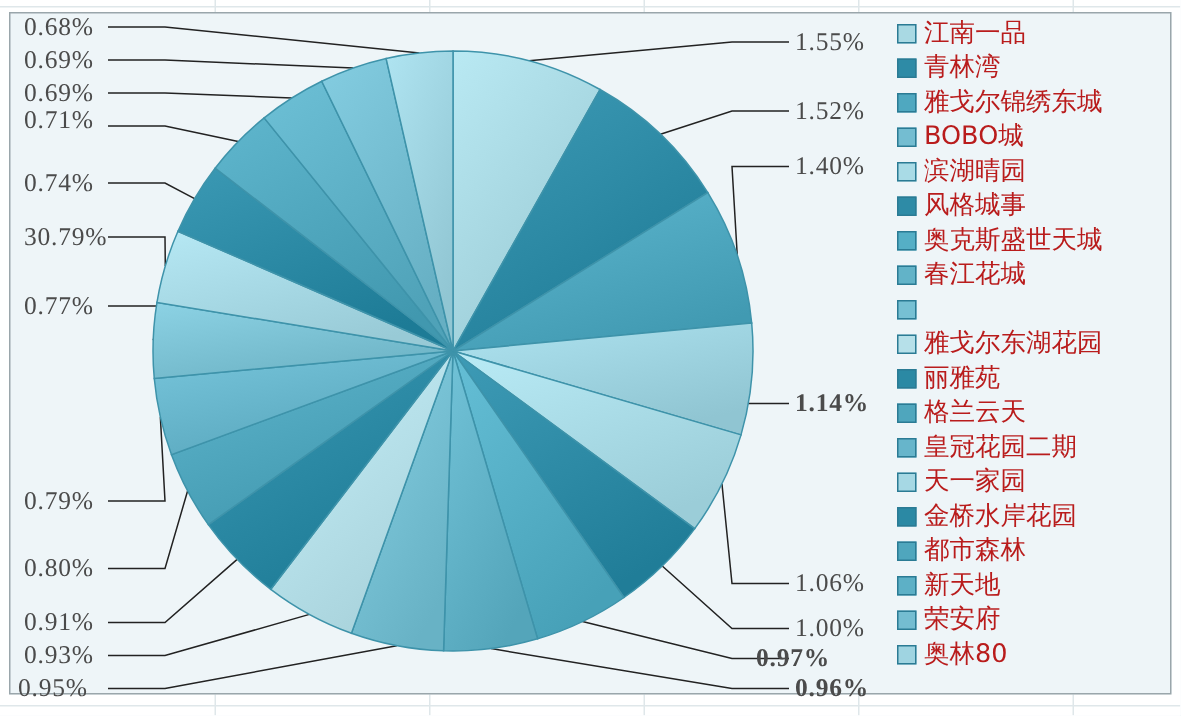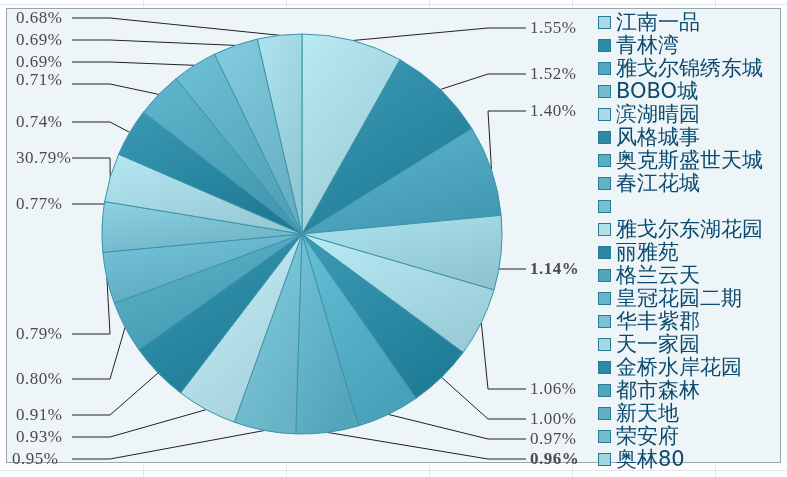--- a/index.html
+++ b/index.html
@@ -67,22 +67,22 @@
   }
   .legend-swatch {
     width: 13px;
     height: 13px;
     flex: 0 0 13px;
     border: 1px solid #2b7b94;
     box-sizing: border-box;
     margin-right: 5px;
   }
   .legend-label {
-    font-size: 21px;
-    color: #0c4a6e;
+    font-size: 17px;
+    color: #b91c1c;
     white-space: nowrap;
     font-family: "DejaVu Sans", "Liberation Sans", sans-serif;
   }
   
   .pct {
     position: absolute;
     font-size: 17px;
     color: #4b4b4b;
     white-space: nowrap;
     letter-spacing: 0.5px;
@@ -237,21 +237,21 @@
       </g>
   </svg>
 
   <div id="callout-layer">
       <div class="pct right" style="left: 530px; top: 18px;">1.55%</div>
       <div class="pct right" style="left: 530px; top: 64px;">1.52%</div>
       <div class="pct right" style="left: 530px; top: 101px;">1.40%</div>
       <div class="pct right" style="left: 530px; top: 259px; font-weight: bold;">1.14%</div>
       <div class="pct right" style="left: 530px; top: 379px;">1.06%</div>
       <div class="pct right" style="left: 530px; top: 409px;">1.00%</div>
-      <div class="pct right" style="left: 530px; top: 429px;">0.97%</div>
+      <div class="pct right" style="left: 504px; top: 429px; font-weight: bold;">0.97%</div>
       <div class="pct right" style="left: 530px; top: 449px; font-weight: bold;">0.96%</div>
       <div class="pct left" style="left: 16px; top: 8px;">0.68%</div>
       <div class="pct left" style="left: 16px; top: 30px;">0.69%</div>
       <div class="pct left" style="left: 16px; top: 52px;">0.69%</div>
       <div class="pct left" style="left: 16px; top: 70px;">0.71%</div>
       <div class="pct left" style="left: 16px; top: 112px;">0.74%</div>
       <div class="pct left" style="left: 16px; top: 148px;">30.79%</div>
       <div class="pct left" style="left: 16px; top: 194px;">0.77%</div>
       <div class="pct left" style="left: 16px; top: 324px;">0.79%</div>
       <div class="pct left" style="left: 16px; top: 369px;">0.80%</div>
@@ -306,24 +306,20 @@
       </div>
       <div class="legend-item">
         <span class="legend-swatch" style="background: rgb(79, 166, 189);"></span>
         <span class="legend-label">格兰云天</span>
       </div>
       <div class="legend-item">
         <span class="legend-swatch" style="background: rgb(103, 181, 203);"></span>
         <span class="legend-label">皇冠花园二期</span>
       </div>
       <div class="legend-item">
-        <span class="legend-swatch" style="background: rgb(124, 194, 212);"></span>
-        <span class="legend-label">华丰紫郡</span>
-      </div>
-      <div class="legend-item">
         <span class="legend-swatch" style="background: rgb(166, 216, 228);"></span>
         <span class="legend-label">天一家园</span>
       </div>
       <div class="legend-item">
         <span class="legend-swatch" style="background: rgb(43, 137, 164);"></span>
         <span class="legend-label">金桥水岸花园</span>
       </div>
       <div class="legend-item">
         <span class="legend-swatch" style="background: rgb(79, 166, 189);"></span>
         <span class="legend-label">都市森林</span>

